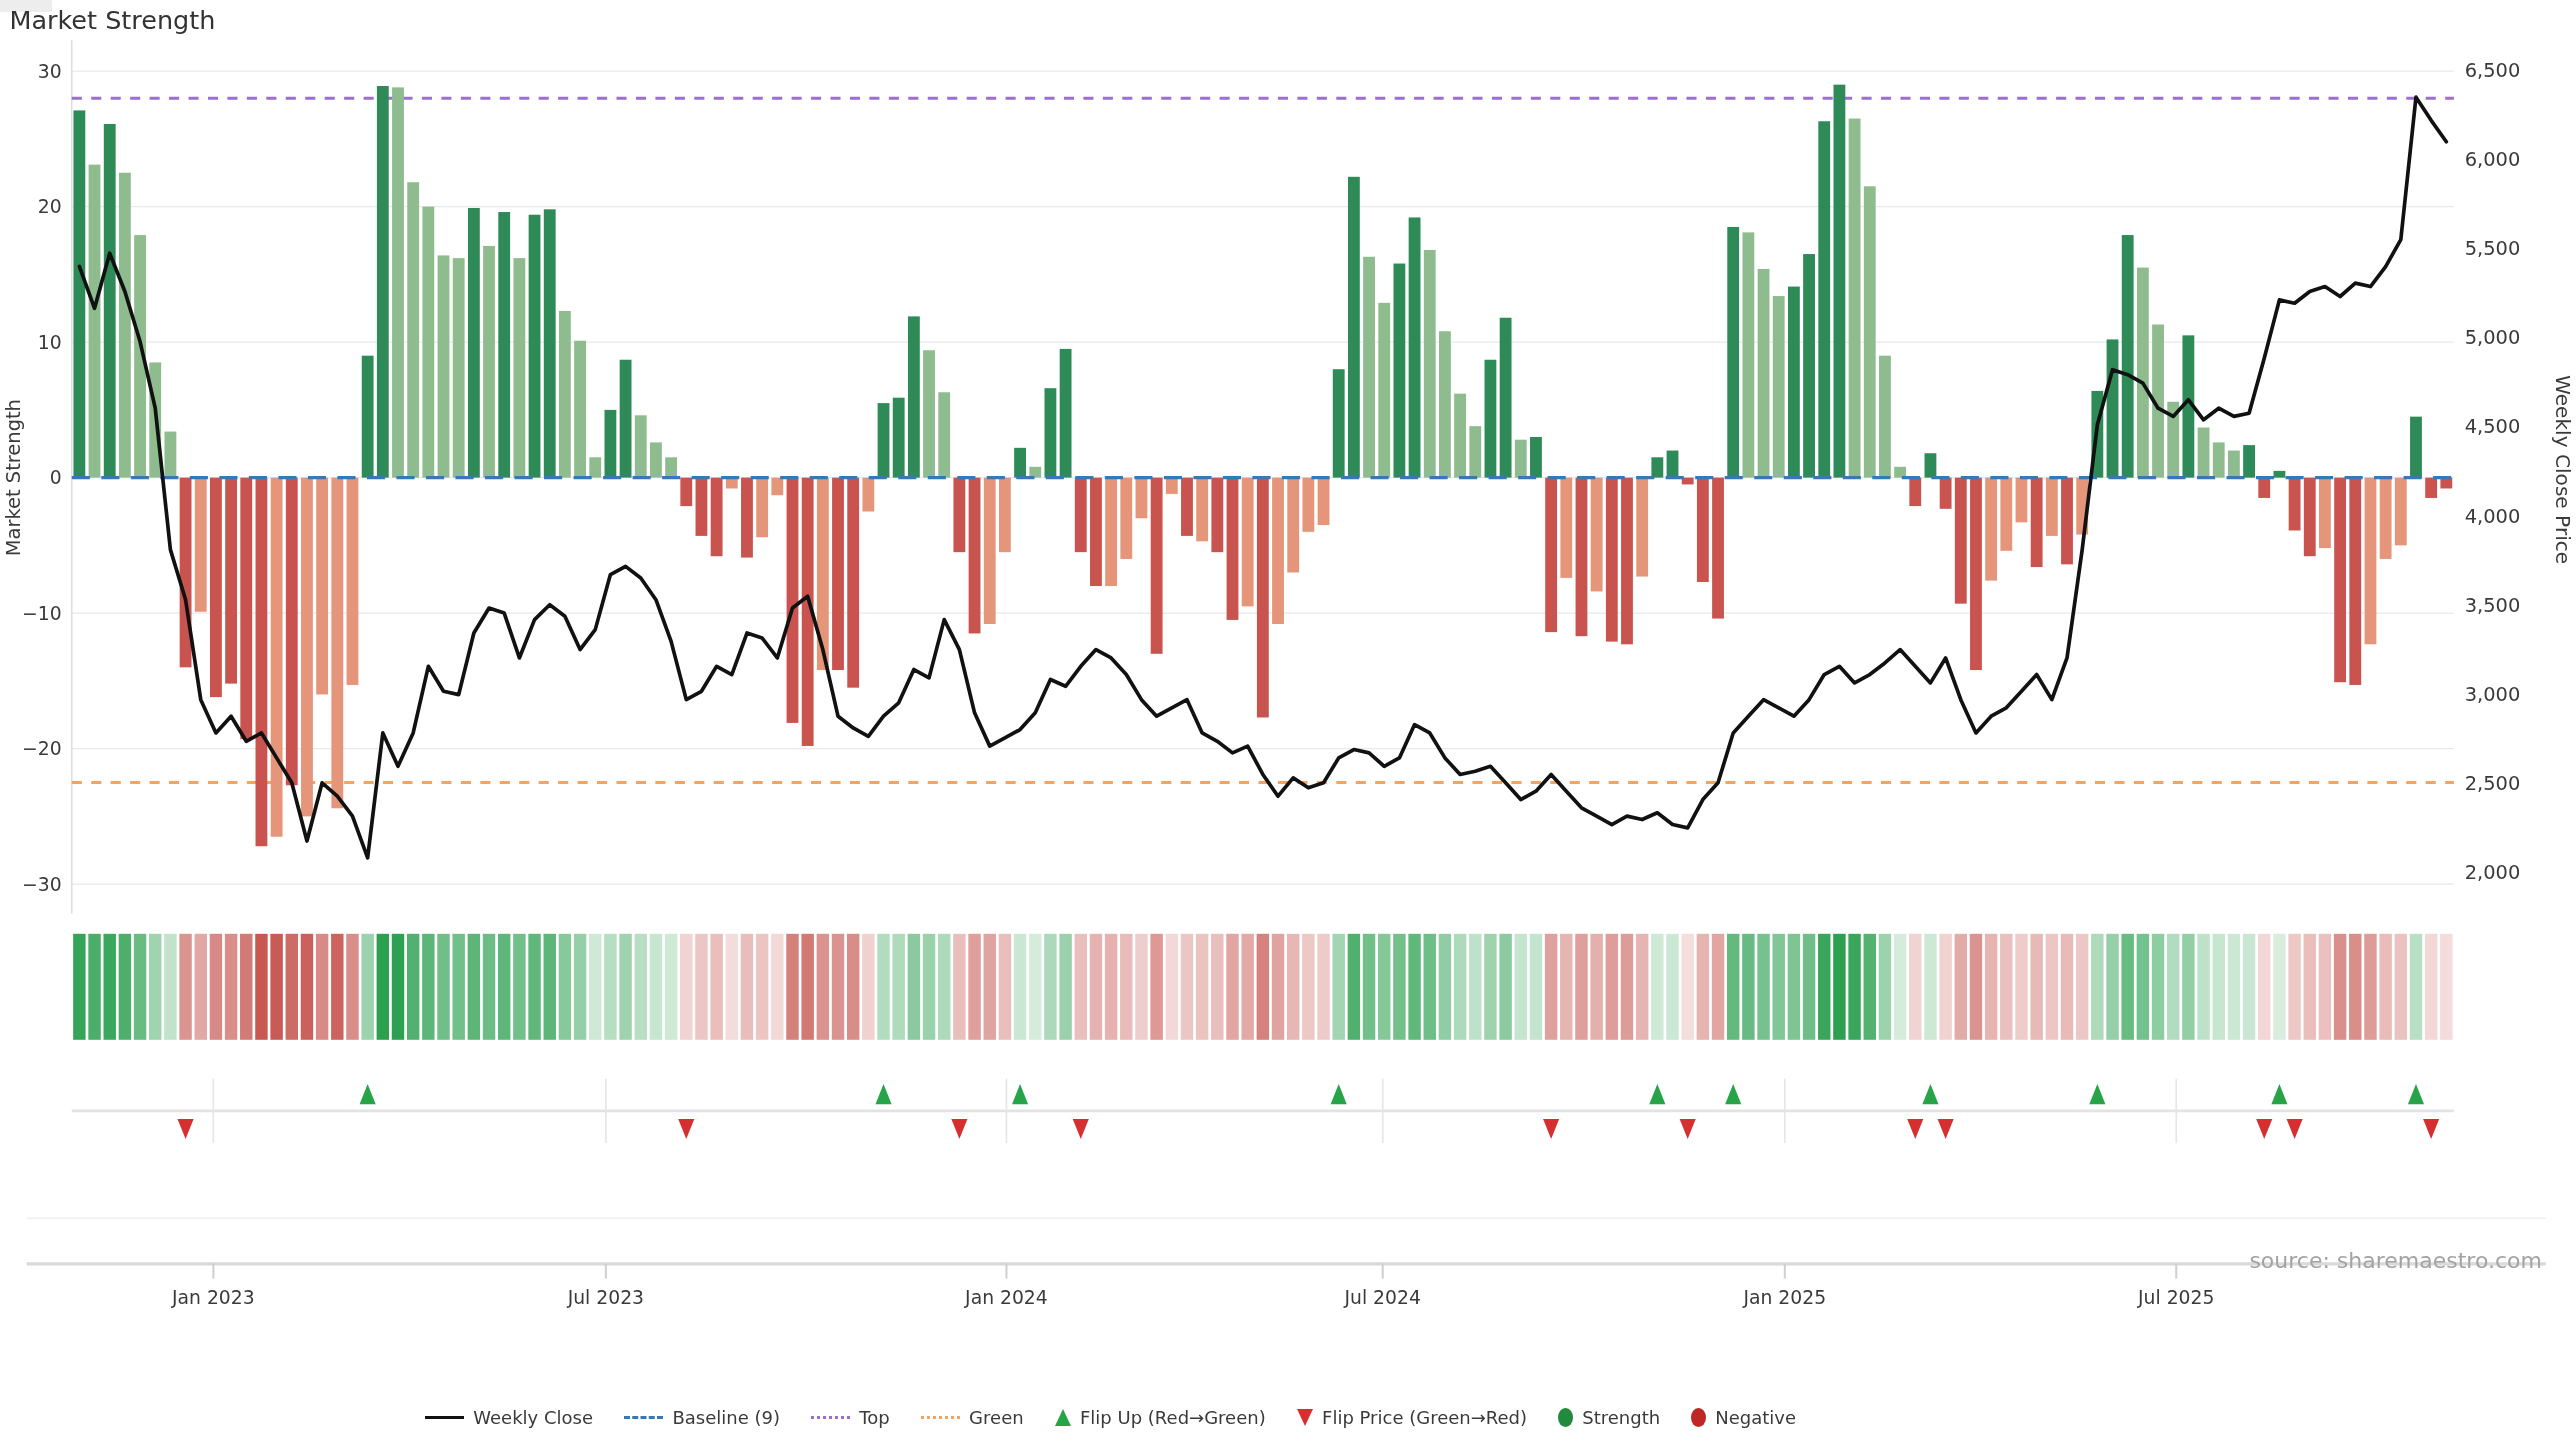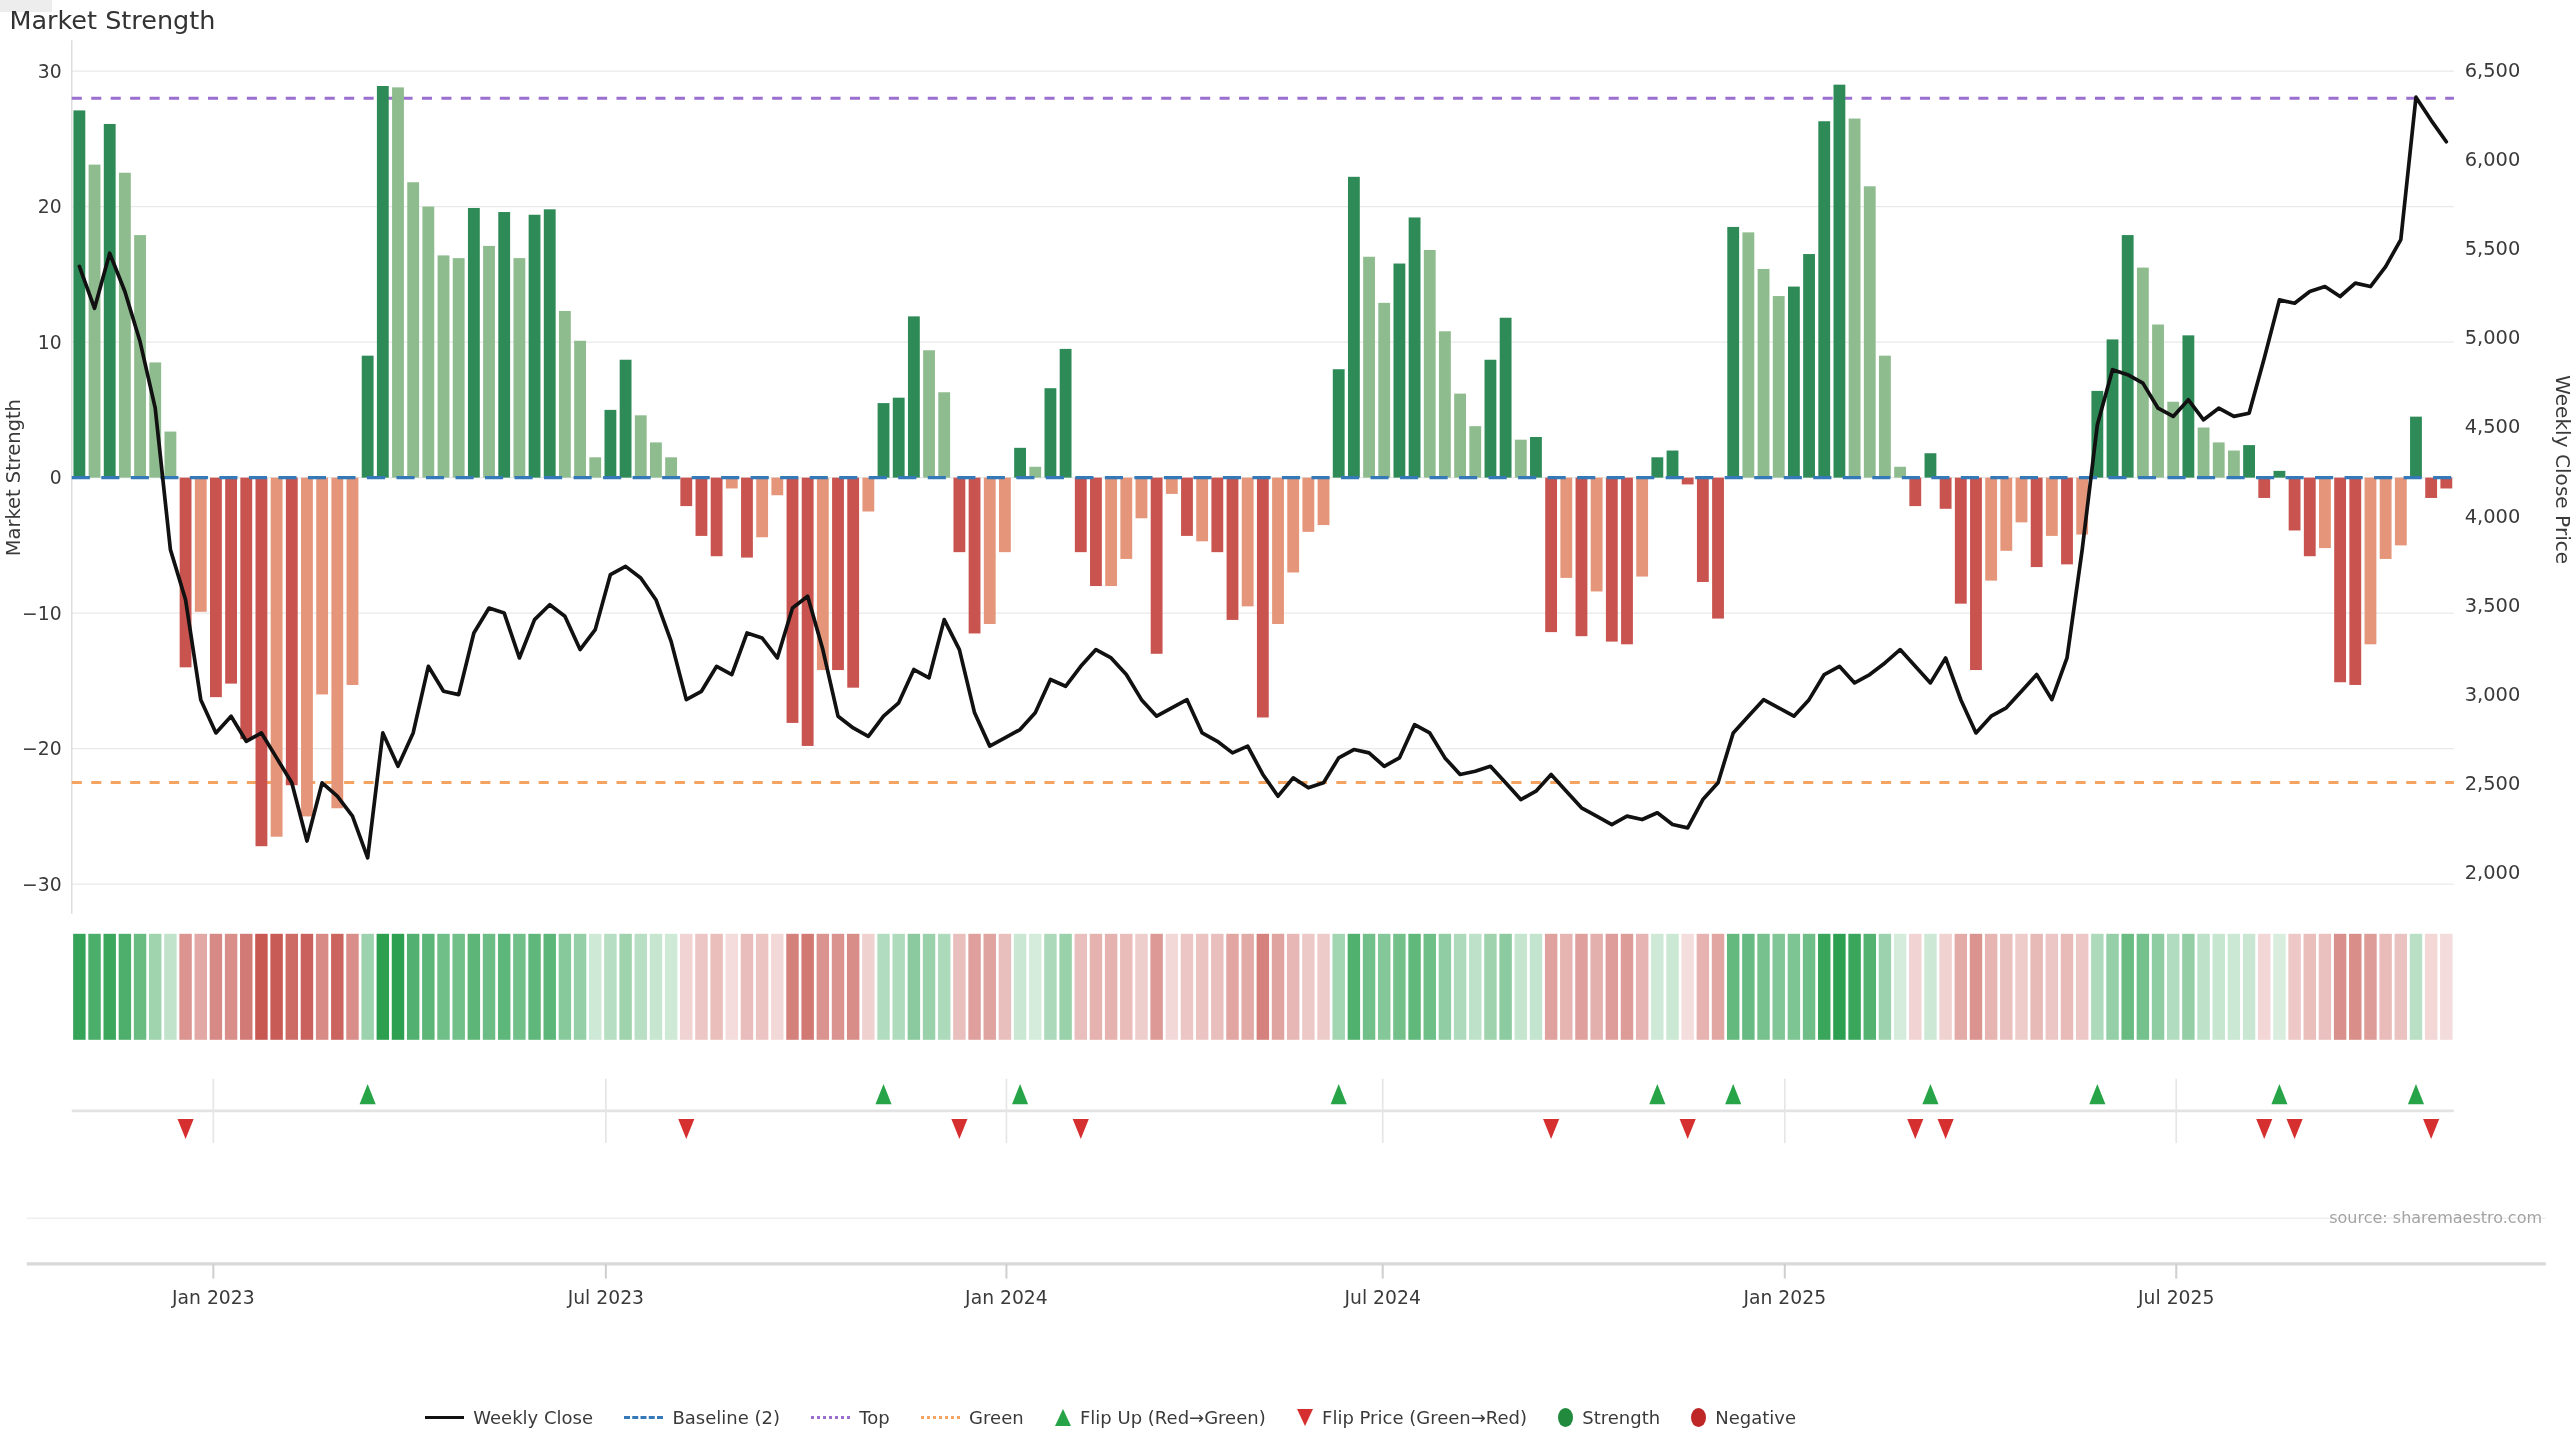--- a/index.html
+++ b/index.html
@@ -1,21 +1,21 @@
 <!DOCTYPE html>
 <html style="font-size:10.7px"><head>
 <meta charset="utf-8">
 <style>
   html,body{margin:0;padding:0;background:#ffffff;}
   body{width:2576px;height:1449px;position:relative;overflow:hidden;
        font-family:"DejaVu Sans","Liberation Sans",sans-serif;color:#3a3a3a;}
   #title{position:absolute;left:9.4px;top:5.4px;font-size:25.5px;color:#333;}
   #corner-artifact{position:absolute;left:0;top:0;width:52px;height:12px;background:#ededed;}
   #chart-wrap{position:absolute;left:0;top:0;width:2576px;height:1449px;}
-  #source-note{position:absolute;right:34px;top:1208px;font-size:16px;color:#a3a3a3;}
+  #source-note{position:absolute;right:34px;top:1248px;font-size:22px;color:#a3a3a3;}
   #legend{position:absolute;left:0;top:1407px;width:2221px;display:flex;
           justify-content:center;align-items:center;gap:31px;}
   .legend-item{display:flex;align-items:center;gap:9.4px;}
   .legend-label{font-size:18px;color:#3a3a3a;white-space:nowrap;}
   .lg-line{display:inline-block;width:39px;height:0;border-top-width:3.4px;border-top-style:solid;}
   .lg-dash{display:inline-block;width:39px;height:0;border-top-width:3.4px;border-top-style:dashed;}
   .lg-dot{display:inline-block;width:39px;height:0;border-top-width:3.4px;border-top-style:dotted;}
   .lg-tri-up{display:inline-block;width:0;height:0;border-left:8.7px solid transparent;
              border-right:8.7px solid transparent;border-bottom:17.4px solid currentColor;}
   .lg-tri-dn{display:inline-block;width:0;height:0;border-left:8.7px solid transparent;
@@ -438,21 +438,21 @@
 
 <div id="source-note">source: sharemaestro.com</div>
 
 <div id="legend">
     <span class="legend-item">
       <span class="lg-line" style="border-top-color: rgb(17, 17, 17);"></span>
       <span class="legend-label">Weekly Close</span>
     </span>
     <span class="legend-item">
       <span class="lg-dash" style="border-top-color: rgb(53, 121, 184);"></span>
-      <span class="legend-label">Baseline (2)</span>
+      <span class="legend-label">Baseline (9)</span>
     </span>
     <span class="legend-item">
       <span class="lg-dot" style="border-top-color: rgb(155, 111, 208);"></span>
       <span class="legend-label">Top</span>
     </span>
     <span class="legend-item">
       <span class="lg-dot" style="border-top-color: rgb(244, 164, 96);"></span>
       <span class="legend-label">Green</span>
     </span>
     <span class="legend-item">

